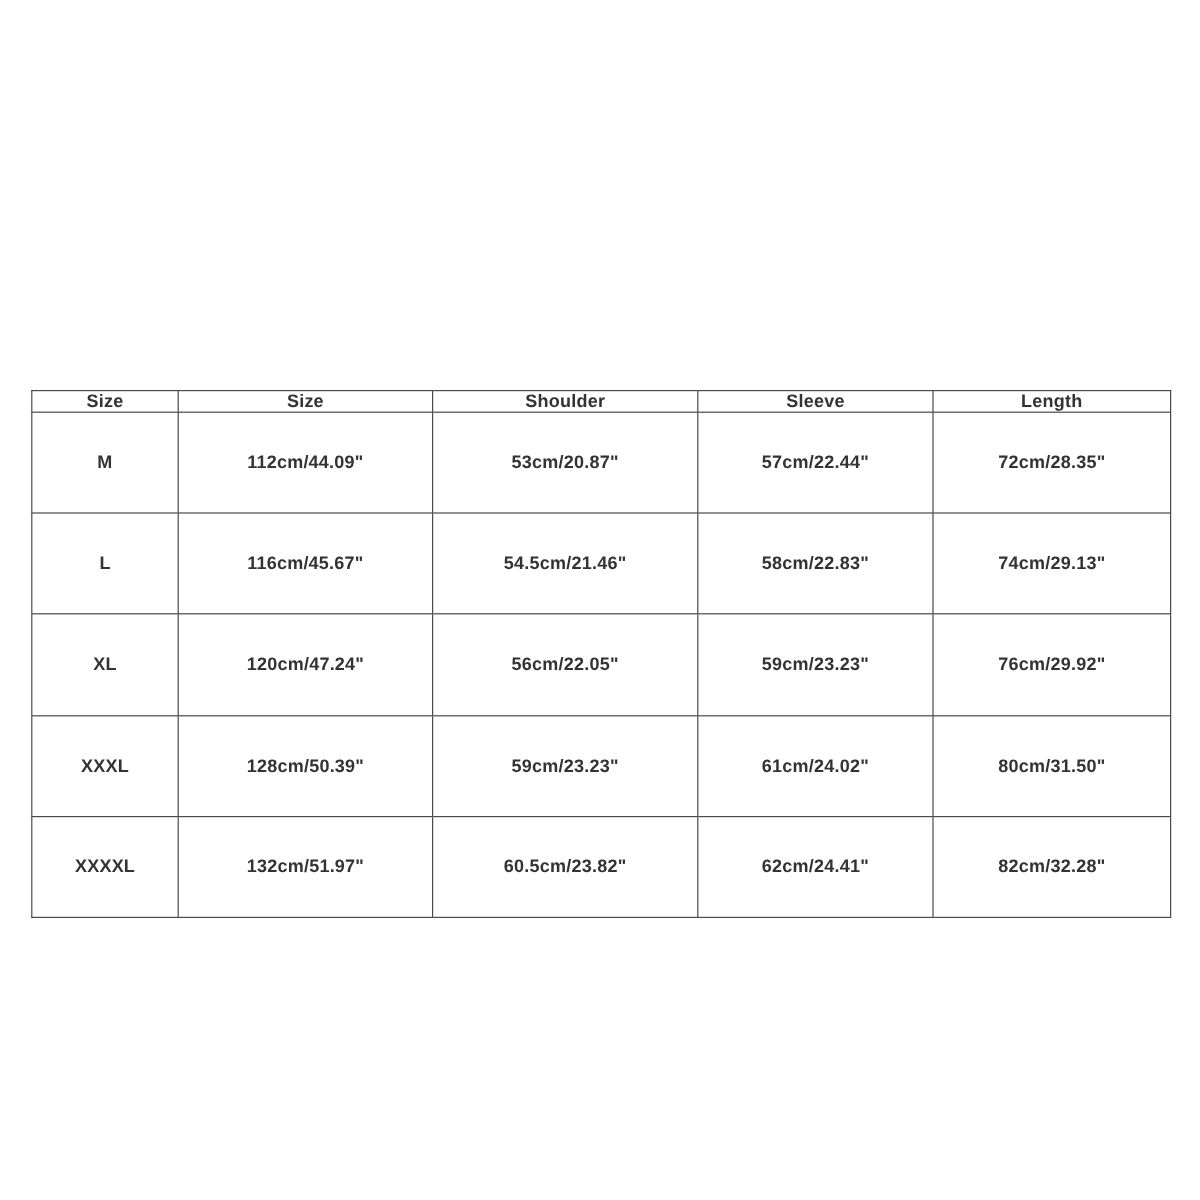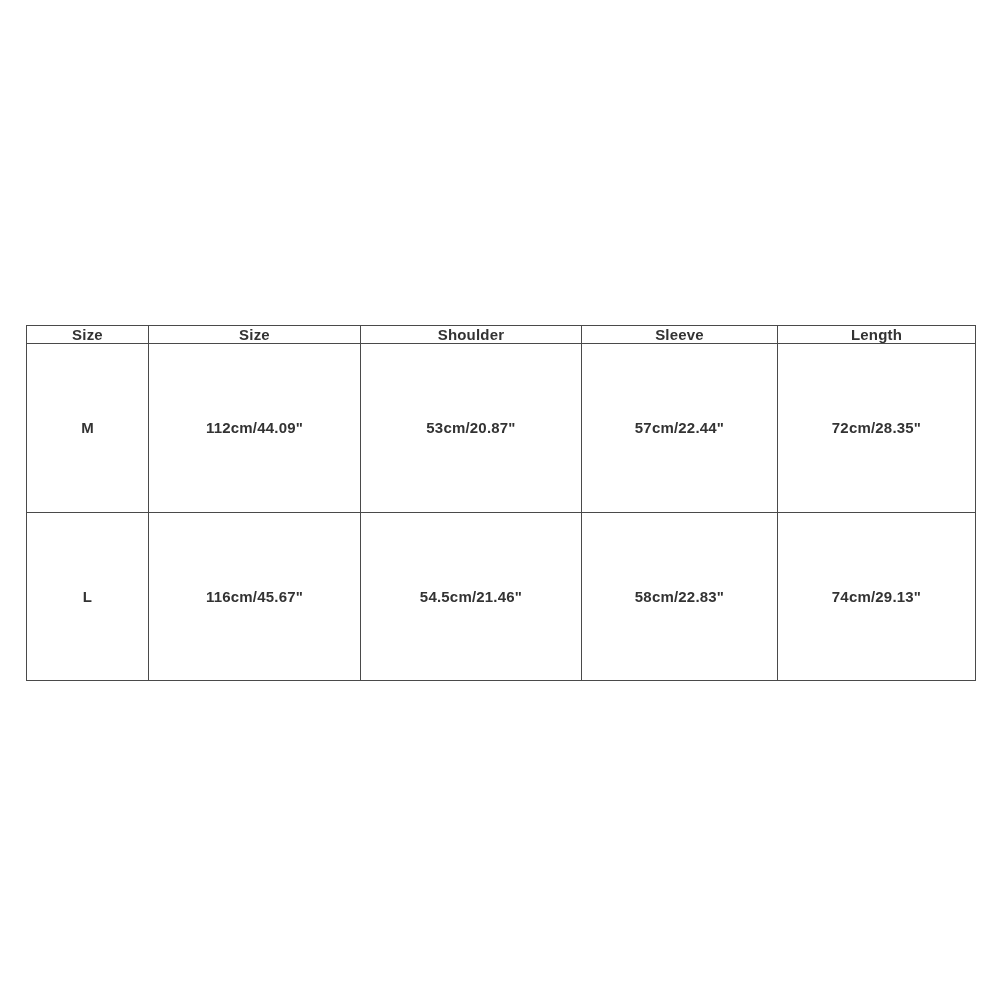--- a/index.html
+++ b/index.html
@@ -12,21 +12,21 @@
     height: 1000px;
     position: relative;
     font-family: "Liberation Sans", "DejaVu Sans", sans-serif;
     -webkit-font-smoothing: antialiased;
   }
   .size-chart-wrap {
     position: absolute;
     left: 26px;
     top: 325px;
     width: 949px;
-    height: 356px;
+    height: 440px;
   }
   table.size-chart {
     width: 100%;
     height: 100%;
     border-collapse: collapse;
     table-layout: fixed;
   }
   table.size-chart th,
   table.size-chart td {
     border: 1.5px solid #4a4a4a;
@@ -73,15 +73,36 @@
         <td>57cm/22.44"</td>
         <td>72cm/28.35"</td>
       </tr>
       <tr>
         <td>L</td>
         <td>116cm/45.67"</td>
         <td>54.5cm/21.46"</td>
         <td>58cm/22.83"</td>
         <td>74cm/29.13"</td>
       </tr>
+      <tr>
+        <td>XL</td>
+        <td>120cm/47.24"</td>
+        <td>56cm/22.05"</td>
+        <td>59cm/23.23"</td>
+        <td>76cm/29.92"</td>
+      </tr>
+      <tr>
+        <td>XXXL</td>
+        <td>128cm/50.39"</td>
+        <td>59cm/23.23"</td>
+        <td>61cm/24.02"</td>
+        <td>80cm/31.50"</td>
+      </tr>
+      <tr>
+        <td>XXXXL</td>
+        <td>132cm/51.97"</td>
+        <td>60.5cm/23.82"</td>
+        <td>62cm/24.41"</td>
+        <td>82cm/32.28"</td>
+      </tr>
     </tbody>
   </table>
 </div>
 
 </body></html>

